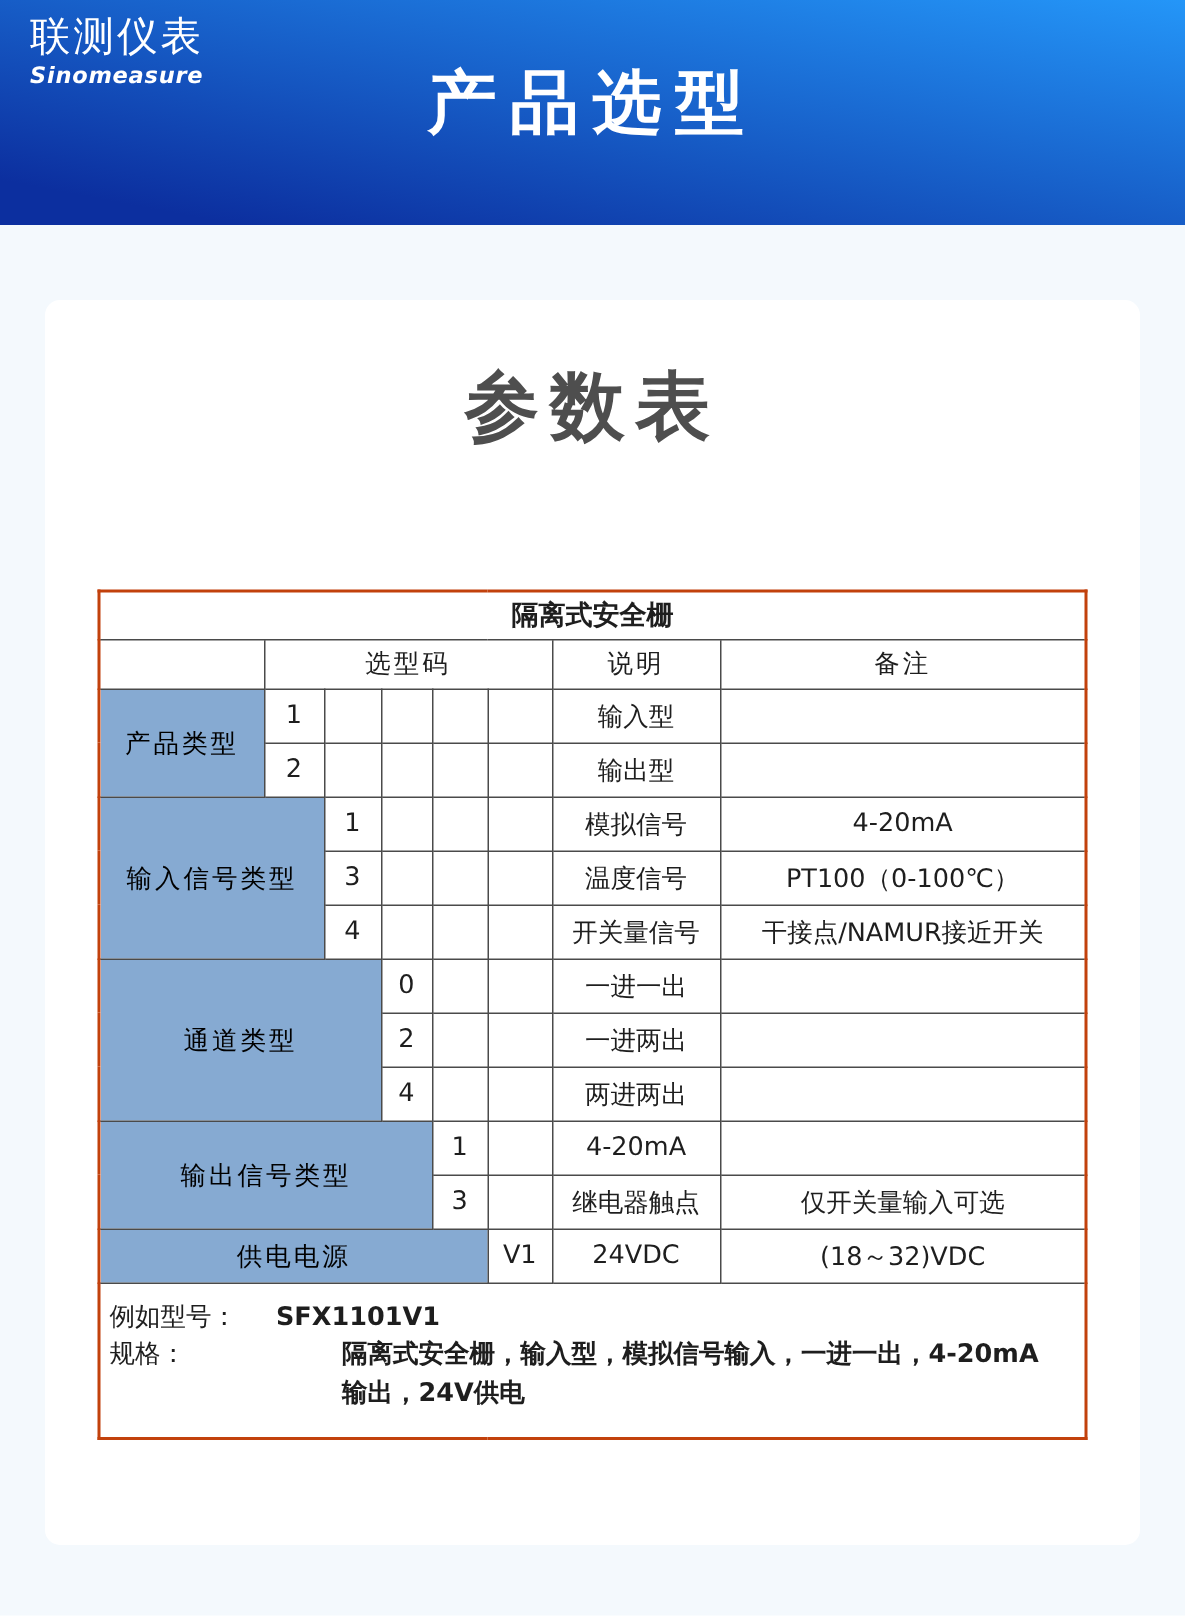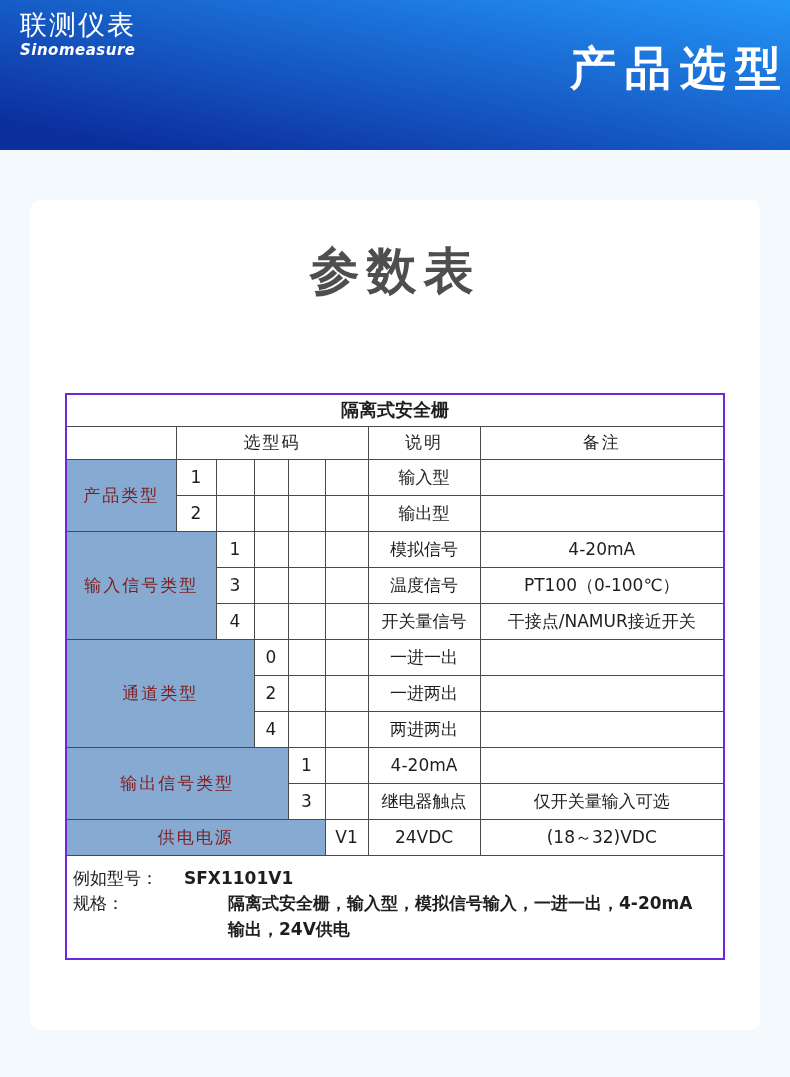--- a/index.html
+++ b/index.html
@@ -36,21 +36,21 @@
     font-style: italic;
     letter-spacing: 0.5px;
     display: block;
     margin-top: 2px;
   }
   .banner-title {
     position: absolute;
     left: 0;
     right: 0;
     top: 38px;
-    text-align: right;
+    text-align: center;
     color: #ffffff;
     font-size: 46px;
     font-weight: bold;
     letter-spacing: 9px;
   }
   
   .card {
     position: absolute;
     left: 30px;
     top: 200px;
@@ -66,38 +66,38 @@
     font-size: 50px;
     font-weight: bold;
     letter-spacing: 7px;
   }
   
   table.sel {
     margin: 88px auto 0 auto;
     border-collapse: collapse;
     table-layout: fixed;
     width: 658px;
-    border: 2px solid #6d28d9;
+    border: 2px solid #c2410c;
     color: #1e1e1e;
   }
   table.sel td {
     border: 1px solid #4a4a4a;
     text-align: center;
     vertical-align: middle;
     font-size: 17px;
     padding: 0;
     overflow: hidden;
     white-space: nowrap;
   }
   tr.r-title td { height: 32px; font-weight: bold; font-size: 18px; }
   tr.r-head td { height: 33px; letter-spacing: 2px; margin-left: 32px; }
   tr.r-data td { height: 36px; }
   td.grp {
     background: #86aad2;
-    color: #7f1d1d;
+    color: #000000;
     letter-spacing: 2px;
   }
   td.remark { font-size: 17px; }
   
   td.example-cell {
     text-align: left !important;
     white-space: normal !important;
     padding: 10px 6px 16px 6px !important;
     font-size: 19px;
     line-height: 1.5;

